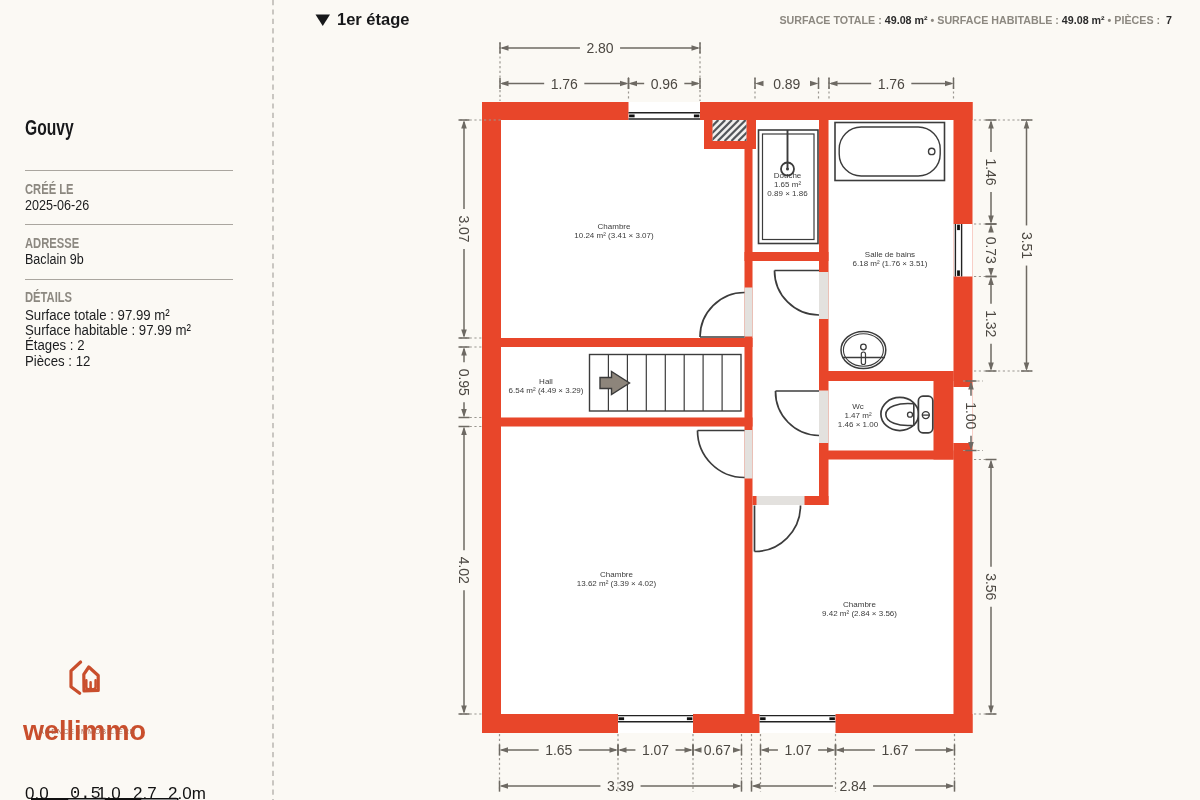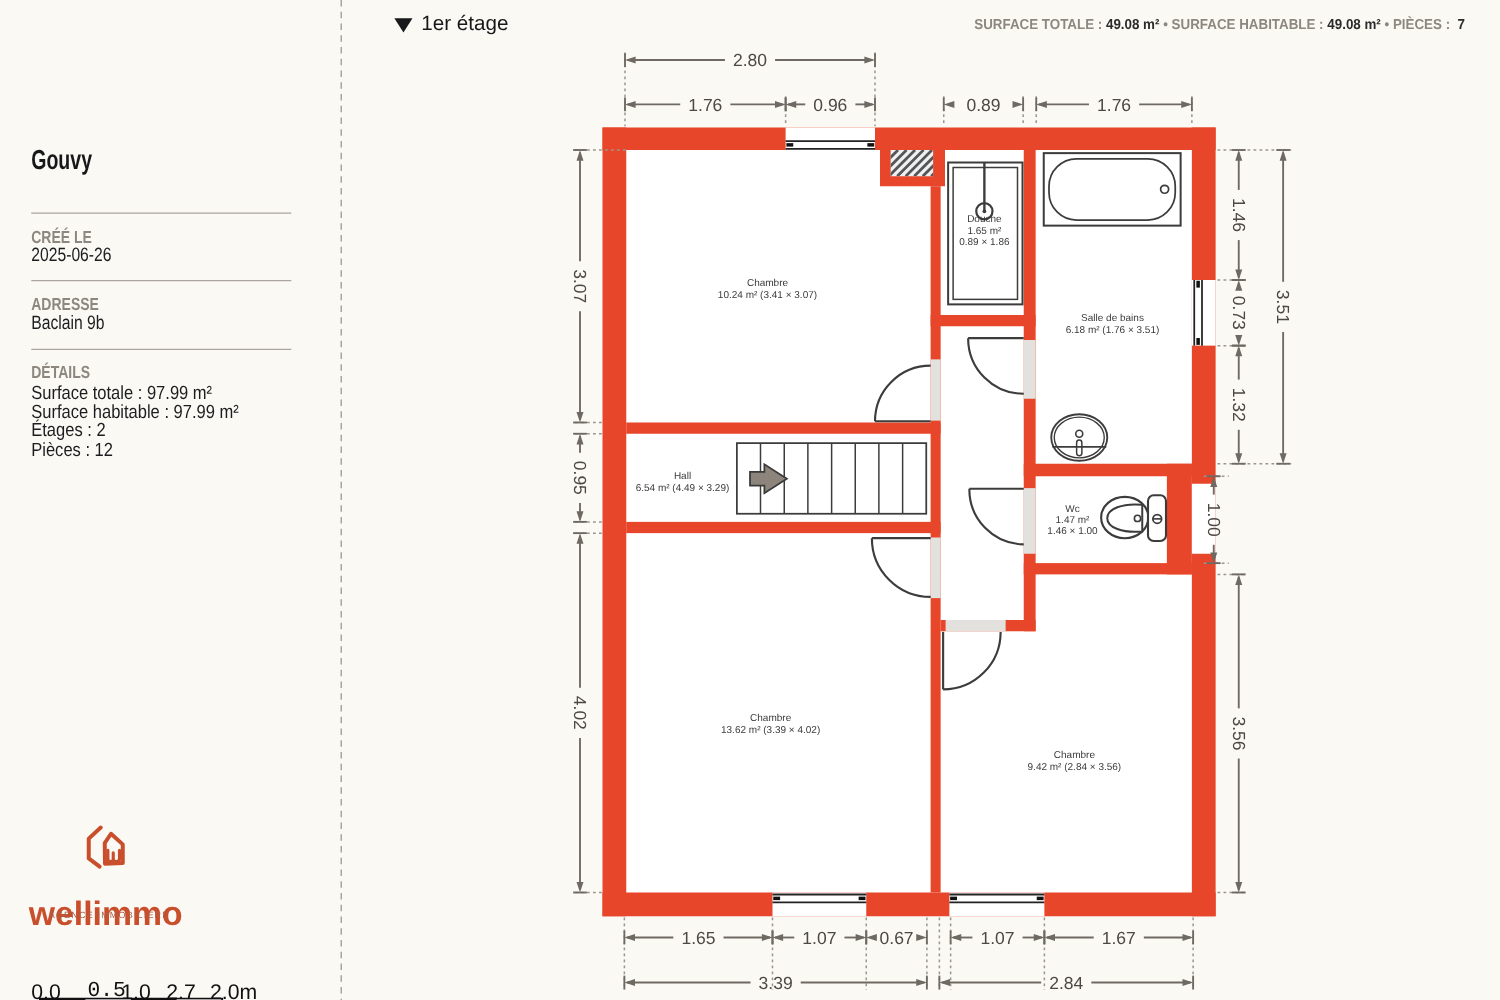--- a/index.html
+++ b/index.html
@@ -64,21 +64,21 @@
 </div>
 
 <svg class="abs" style="left:268px;top:0;" width="10" height="800" viewBox="0 0 10 800">
   <line x1="5" y1="0" x2="5" y2="800" stroke="#a9a5a0" stroke-width="1.2" stroke-dasharray="5.2 4.2"></line>
 </svg>
 
 <svg class="abs" style="left:315px;top:14px;" width="16" height="13" viewBox="0 0 16 13">
   <path d="M0.5,0.5 L15,0.5 L7.75,12 Z" fill="#17181a"></path>
 </svg>
 
-<div class="abs" style="left:337px;top:10px;font-size:16.5px;font-weight:normal;color:#17181a;">1er étage</div>
+<div class="abs" style="left:337px;top:10px;font-size:16.5px;font-weight:bold;color:#17181a;">1er étage</div>
 
 <div class="abs" style="left:600px;top:14px;width:572px;text-align:right;font-size:11.5px;font-weight:bold;color:#8c8880;transform:scaleX(0.93);transform-origin:100% 0;">SURFACE TOTALE&nbsp;: <span style="color:#2b2b2b">49.08 m²</span> • SURFACE HABITABLE&nbsp;: <span style="color:#2b2b2b">49.08 m²</span> • PIÈCES&nbsp;:&nbsp; <span style="color:#2b2b2b">7</span></div>
 
 <svg class="abs" style="left:0;top:0;" width="1200" height="800" viewBox="0 0 1200 800">
 <defs>
 <clipPath id="shaftclip">
           <rect x="712.5" y="120" width="34" height="21"></rect>
         </clipPath>
 </defs>
 

